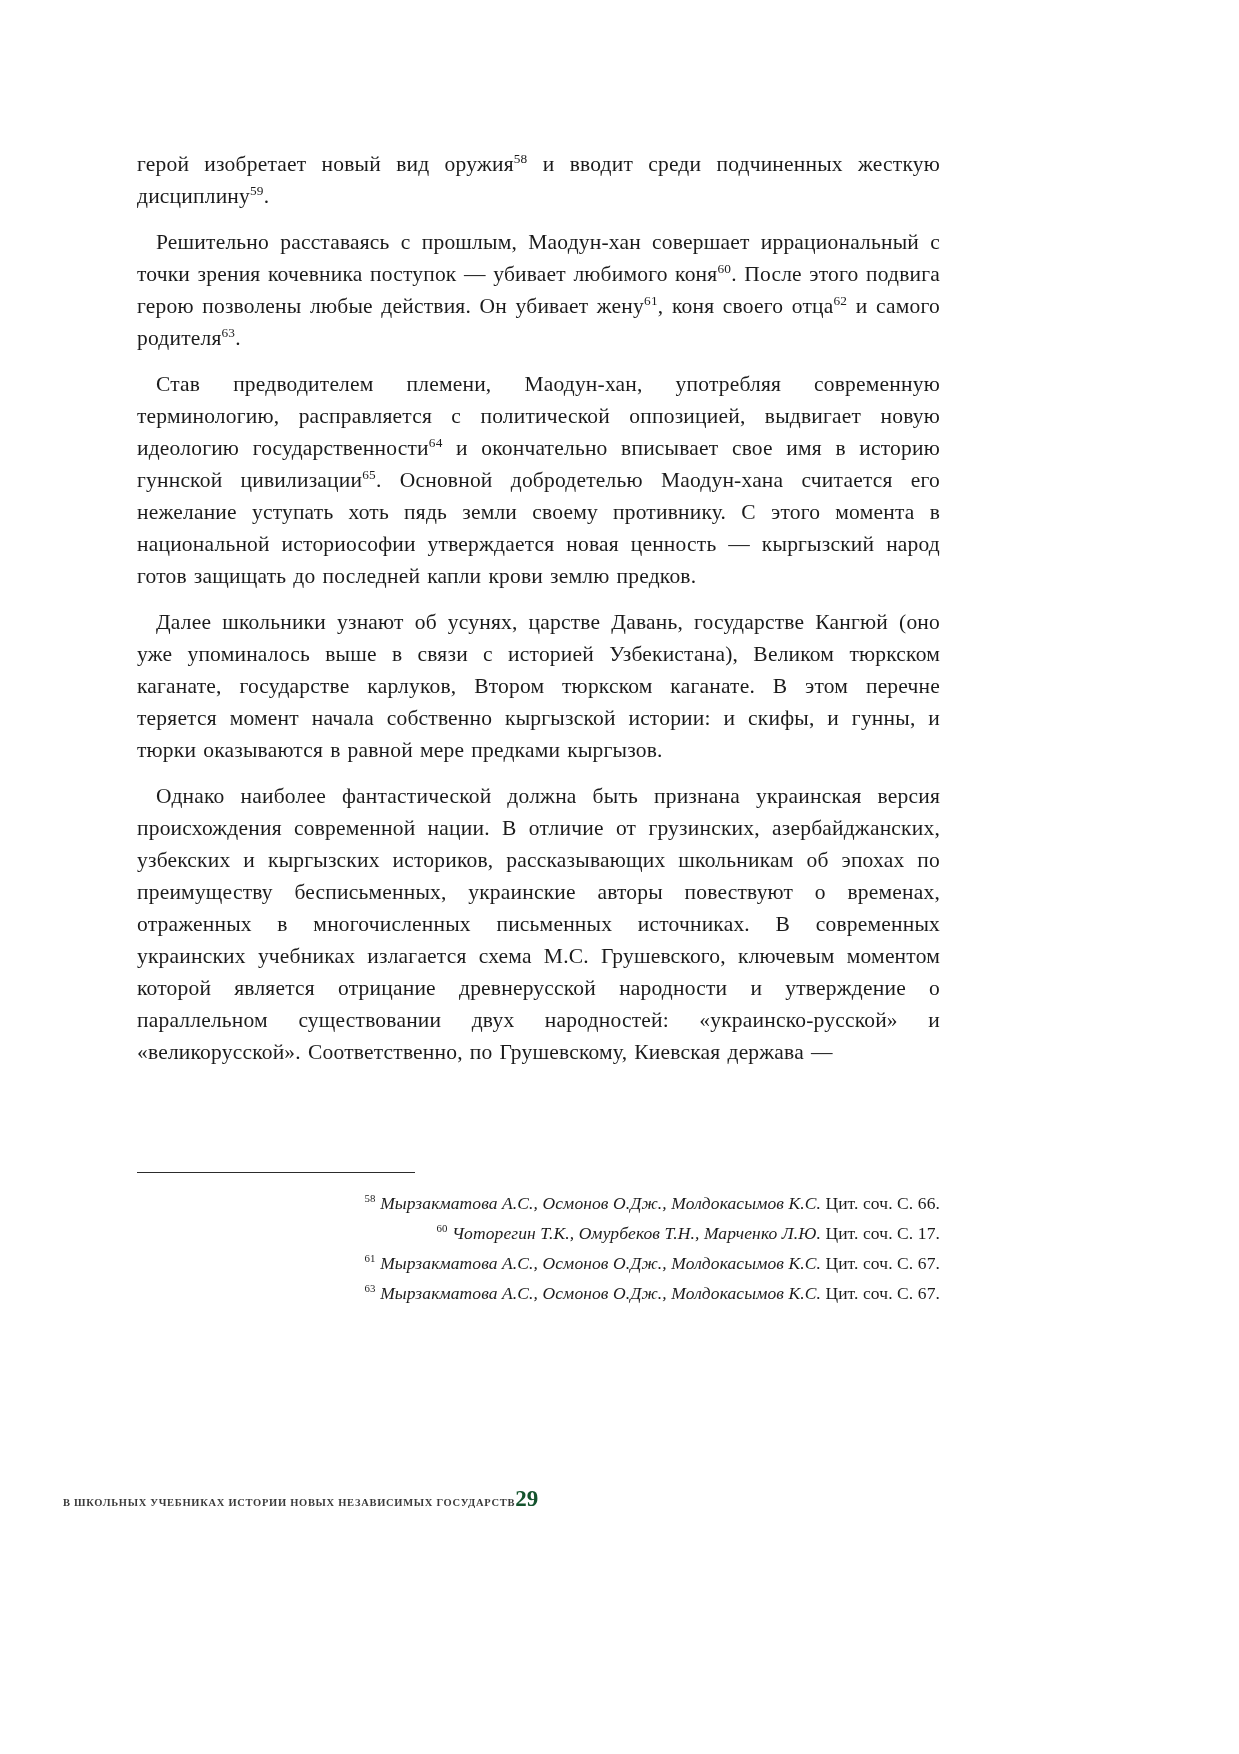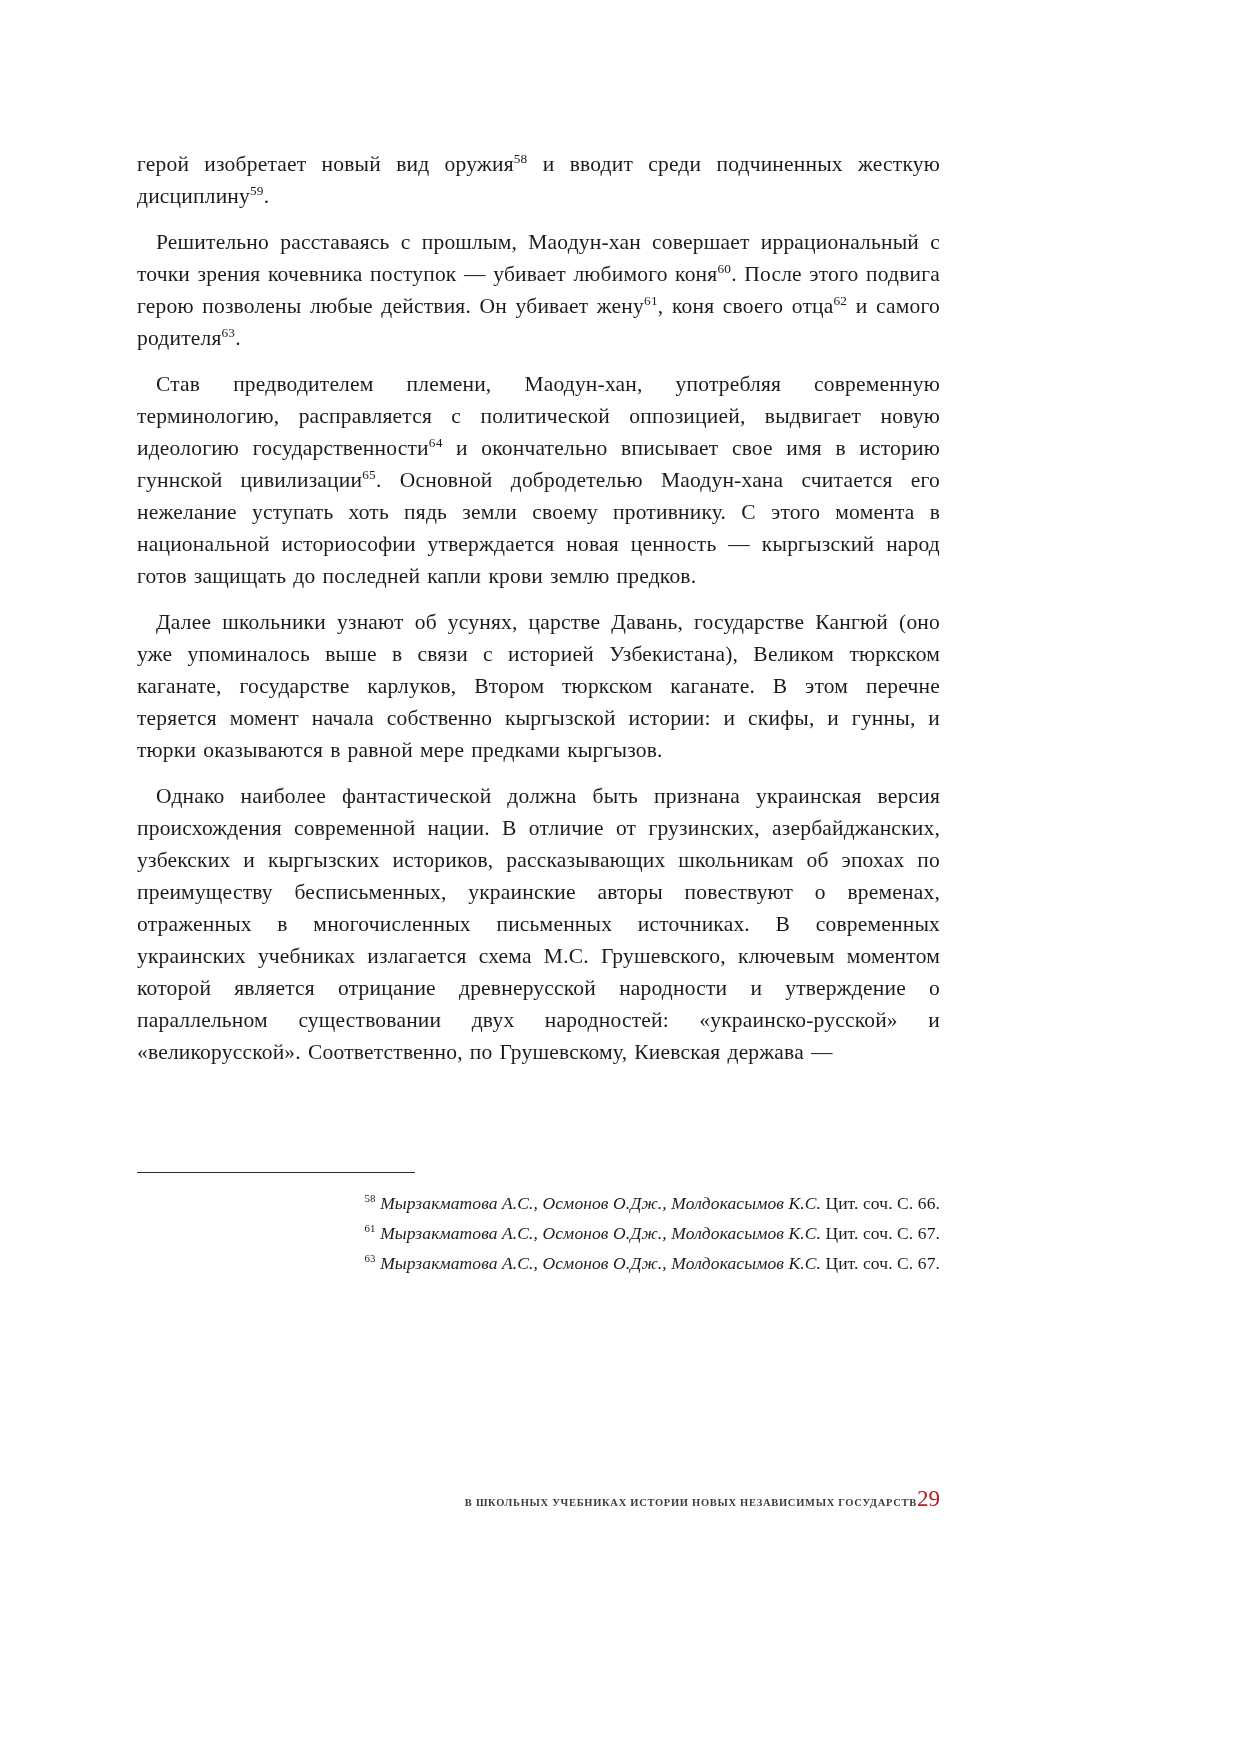--- a/index.html
+++ b/index.html
@@ -61,51 +61,53 @@
   }
   .footnote i {
     font-style: italic;
   }
   .page-footer {
     position: absolute;
     left: 63px;
     width: 877px;
     top: 1486px;
     display: flex;
-    justify-content: flex-end;
+    justify-content: flex-start;
     align-items: baseline;
   }
   .running-title {
     font-size: 10.5px;
     font-weight: bold;
     letter-spacing: 0.7px;
     color: #3a3a3a;
   }
   .page-number {
     font-size: 23px;
-    color: #b91c1c;
+    color: #14532d;
+    font-weight: bold;
   }
 </style>
 </head>
 <body>
 
 <div class="page">
 
   <main class="body-text" id="paragraphs">
       <p class="para">герой изобретает новый вид оружия<sup>58</sup> и вводит среди подчиненных жесткую дисциплину<sup>59</sup>.</p>
       <p class="para indent">Решительно расставаясь с прошлым, Маодун-хан совершает иррациональный с точки зрения кочевника поступок — убивает любимого коня<sup>60</sup>. После этого подвига герою позволены любые действия. Он убивает жену<sup>61</sup>, коня своего отца<sup>62</sup> и самого родителя<sup>63</sup>.</p>
       <p class="para indent">Став предводителем племени, Маодун-хан, употребляя современную терминологию, расправляется с политической оппозицией, выдвигает новую идеологию государственности<sup>64</sup> и окончательно вписывает свое имя в историю гуннской цивилизации<sup>65</sup>. Основной добродетелью Маодун-хана считается его нежелание уступать хоть пядь земли своему противнику. С этого момента в национальной историософии утверждается новая ценность — кыргызский народ готов защищать до последней капли крови землю предков.</p>
       <p class="para indent">Далее школьники узнают об усунях, царстве Давань, государстве Кангюй (оно уже упоминалось выше в связи с историей Узбекистана), Великом тюркском каганате, государстве карлуков, Втором тюркском каганате. В этом перечне теряется момент начала собственно кыргызской истории: и скифы, и гунны, и тюрки оказываются в равной мере предками кыргызов.</p>
       <p class="para indent">Однако наиболее фантастической должна быть признана украинская версия происхождения современной нации. В отличие от грузинских, азербайджанских, узбекских и кыргызских историков, рассказывающих школьникам об эпохах по преимуществу бесписьменных, украинские авторы повествуют о временах, отраженных в многочисленных письменных источниках. В современных украинских учебниках излагается схема М.С. Грушевского, ключевым моментом которой является отрицание древнерусской народности и утверждение о параллельном существовании двух народностей: «украинско-русской» и «великорусской». Соответственно, по Грушевскому, Киевская держава —</p>
     </main>
 
   <div class="footnote-sep"></div>
 
   <section class="footnotes" id="footnotes">
       <p class="footnote"><sup>58</sup> <i>Мырзакматова А.С., Осмонов О.Дж., Молдокасымов К.С.</i> Цит. соч. С. 66.</p>
+      <p class="footnote"><sup>60</sup> <i>Чоторегин Т.К., Омурбеков Т.Н., Марченко Л.Ю.</i> Цит. соч. С. 17.</p>
       <p class="footnote"><sup>61</sup> <i>Мырзакматова А.С., Осмонов О.Дж., Молдокасымов К.С.</i> Цит. соч. С. 67.</p>
       <p class="footnote"><sup>63</sup> <i>Мырзакматова А.С., Осмонов О.Дж., Молдокасымов К.С.</i> Цит. соч. С. 67.</p>
     </section>
 
   <footer class="page-footer">
     <span class="running-title">В ШКОЛЬНЫХ УЧЕБНИКАХ ИСТОРИИ НОВЫХ НЕЗАВИСИМЫХ ГОСУДАРСТВ</span>
     <span class="page-number">29</span>
   </footer>
 
 </div>

